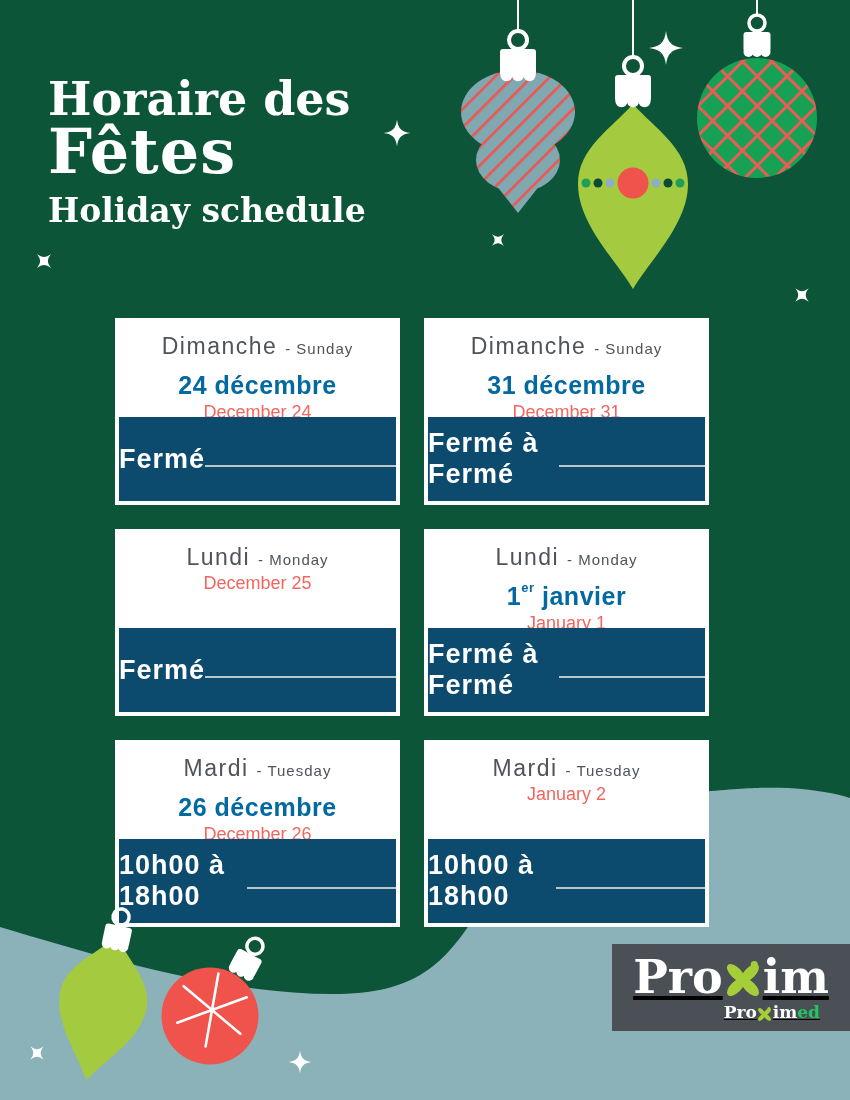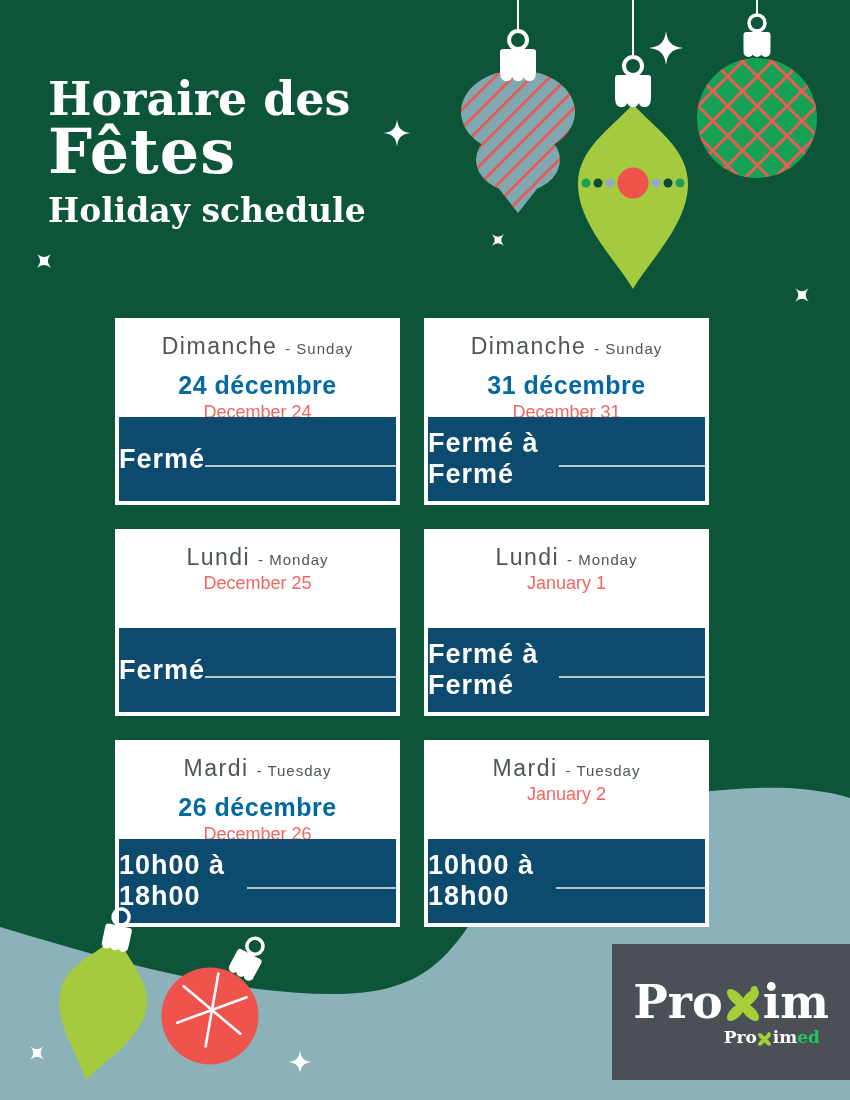--- a/index.html
+++ b/index.html
@@ -32,22 +32,22 @@
   .date-en{color:#F2665F;font-size:18px;margin-top:2px;}
   .hours-box{
     flex:1;margin:10px 4px 4px 4px;background:#0c4a6e;
     display:flex;flex-direction:row;align-items:center;justify-content:center;
   }
   .hours-text{color:#fff;font-size:27px;font-weight:700;letter-spacing:1px;}
   .hours-underline{width:228px;height:2px;background:#D7DDD9;opacity:.85;margin-top:13px;}
 
   
   .logo-box{
-    position:absolute;left:612px;top:944px;width:238px;height:136px;background:#4A5056;z-index:3;
-    display:flex;flex-direction:column;align-items:center;justify-content:center;
+    position:absolute;left:612px;top:944px;width:238px;height:87px;background:#4A5056;z-index:3;
+    display:flex;flex-direction:column;align-items:center;justify-content:center;text-decoration:underline;
   }
   .logo-main{display:flex;align-items:center;color:#fff;
     font-family:"DejaVu Serif",serif;font-weight:700;font-size:46px;line-height:1;}
   .logo-x-main{width:38px;height:38px;margin:0 1px;transform:translateY(3px);}
   .logo-sub{align-self:flex-end;margin-right:30px;margin-top:4px;display:flex;align-items:center;
     font-family:"DejaVu Serif",serif;font-weight:700;font-size:17px;line-height:1;color:#fff;}
   .logo-x-sub{width:15px;height:15px;margin:0 0.5px;transform:translateY(2px);}
   .logo-sub .green{color:#22c55e;}
 </style>
 </head>
@@ -188,20 +188,21 @@
         <div class="hours-underline"></div>
       </div>
     </div>
 
     <div class="card">
       <div class="card-header">
         <div class="day-line">
           <span>Lundi</span>
           <span class="day-en">- Monday</span>
         </div>
+        <div class="date-fr"><span>1</span><span class="date-sup">er</span><span> janvier</span></div>
         <div class="date-en">January 1</div>
       </div>
       <div class="hours-box">
         <div class="hours-text">Fermé à Fermé</div>
         <div class="hours-underline"></div>
       </div>
     </div>
 
     <div class="card">
       <div class="card-header">

